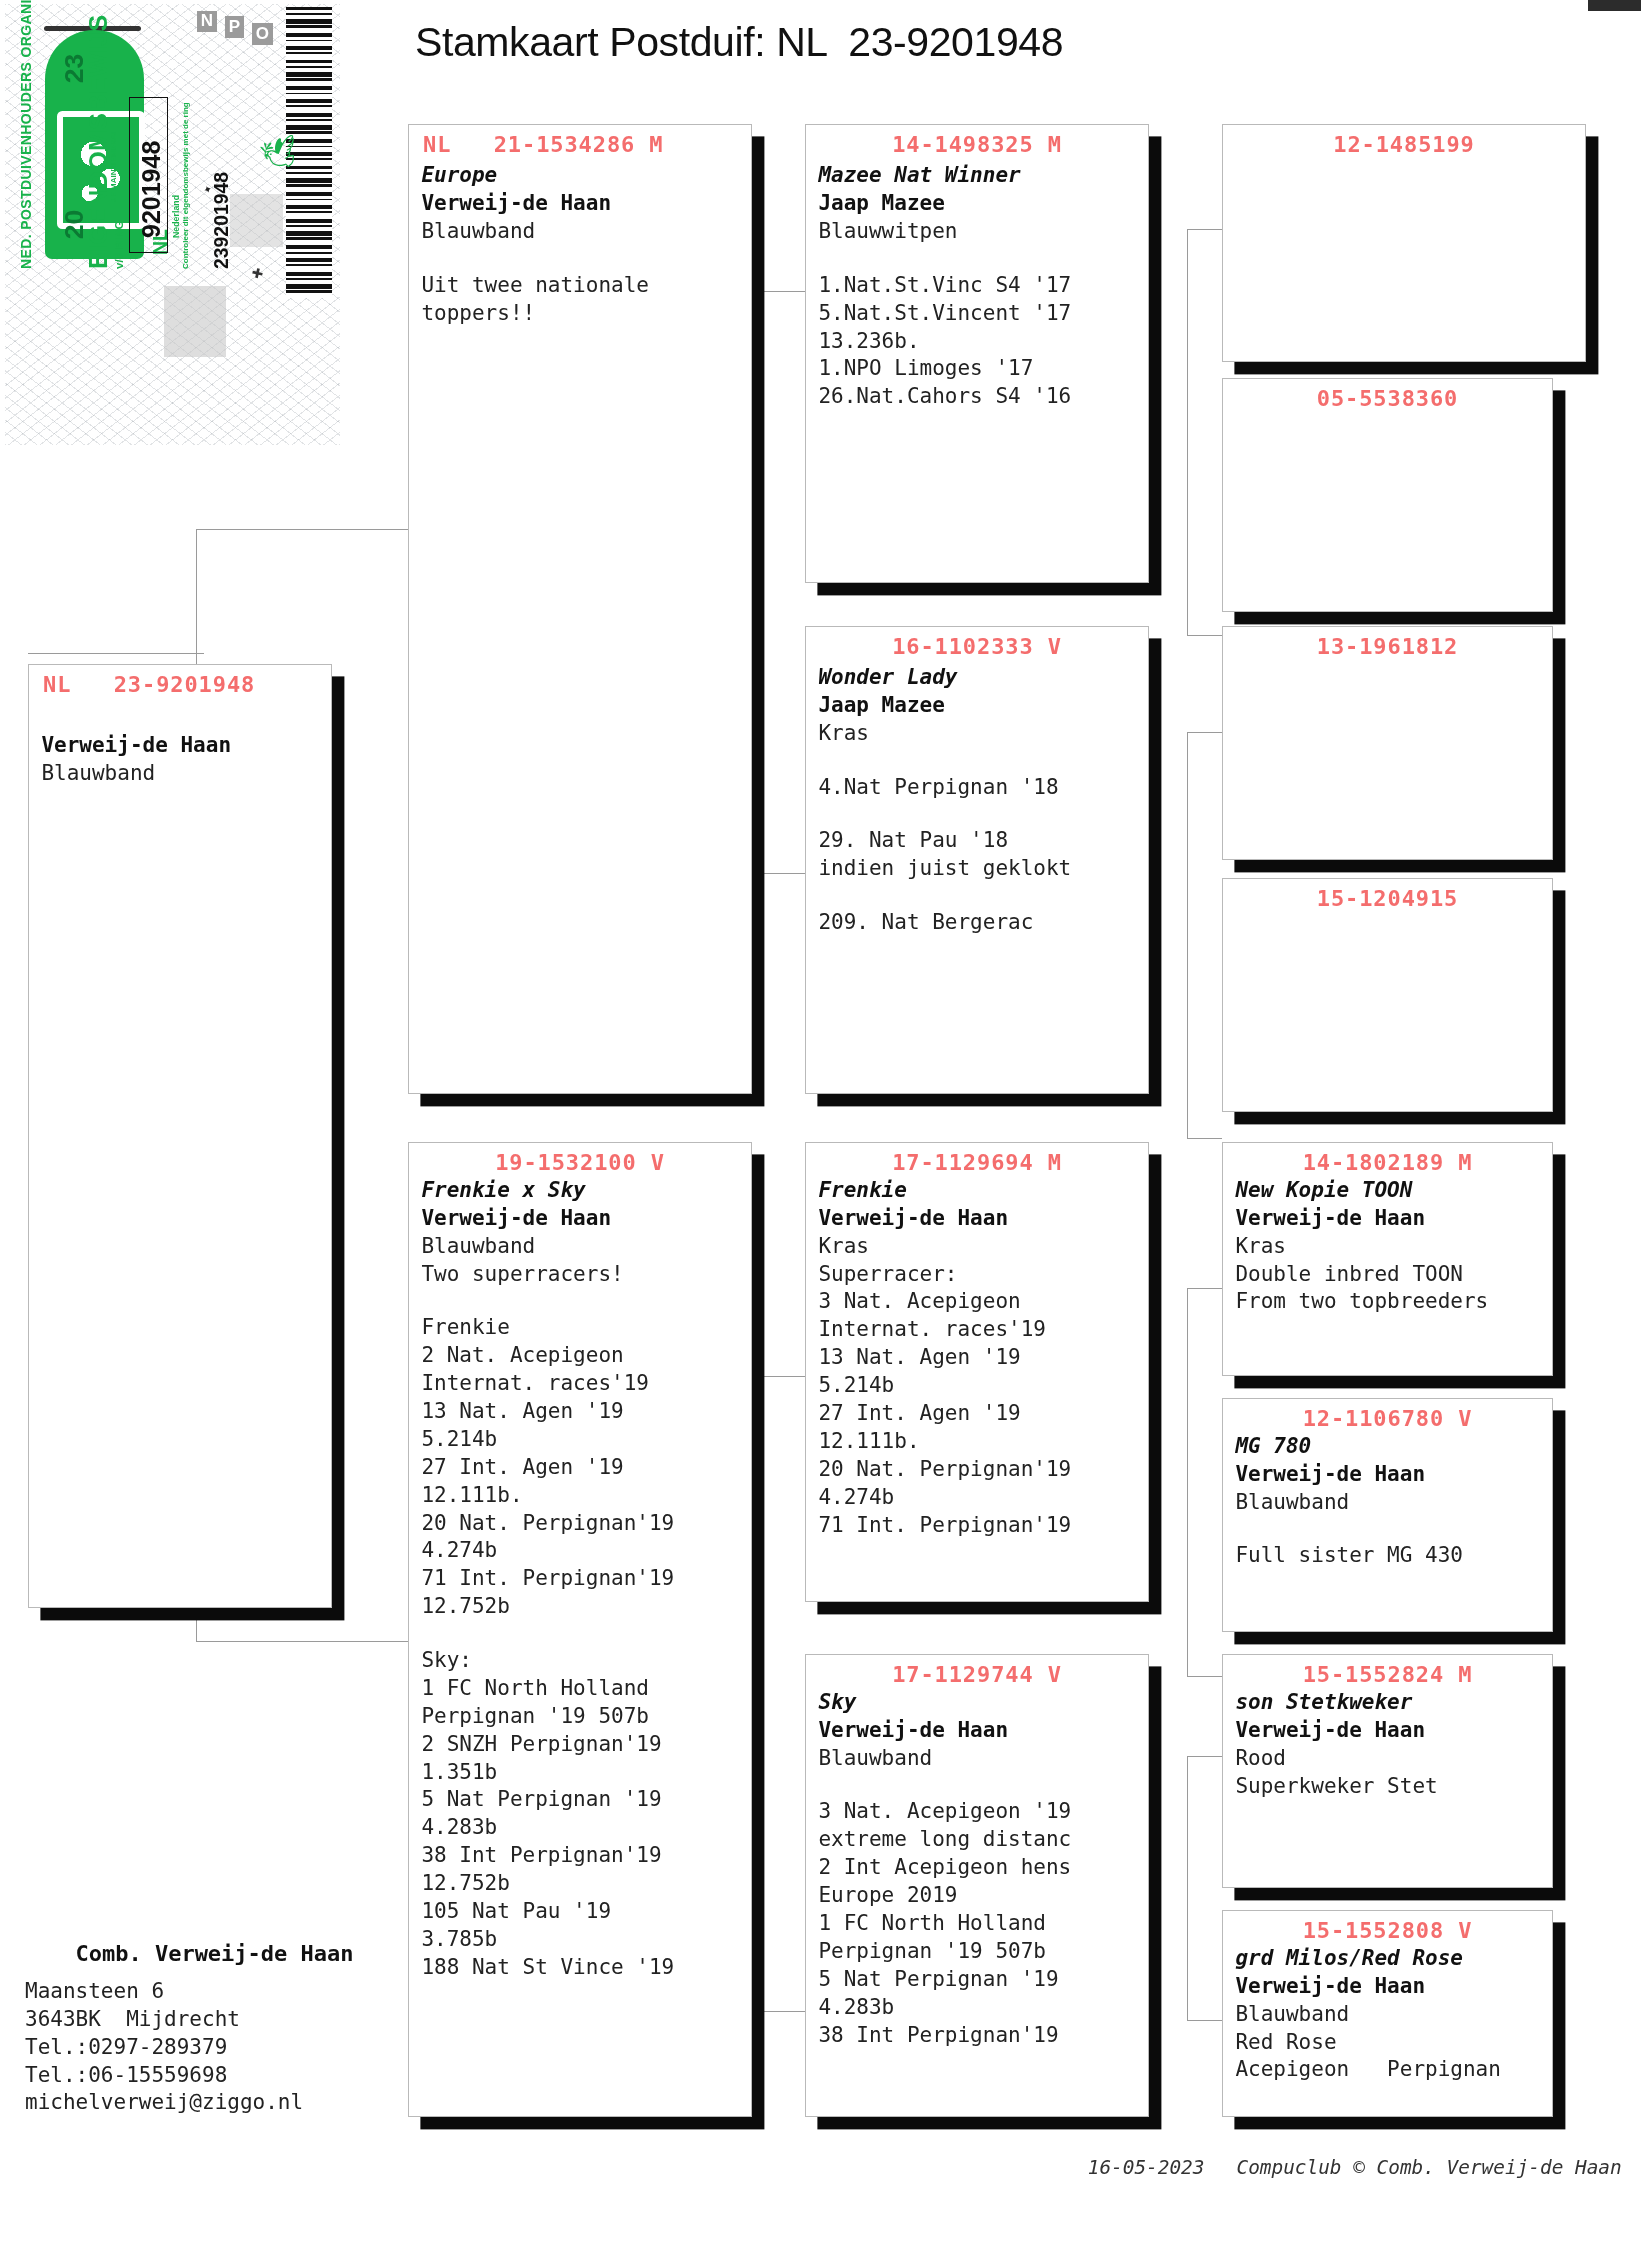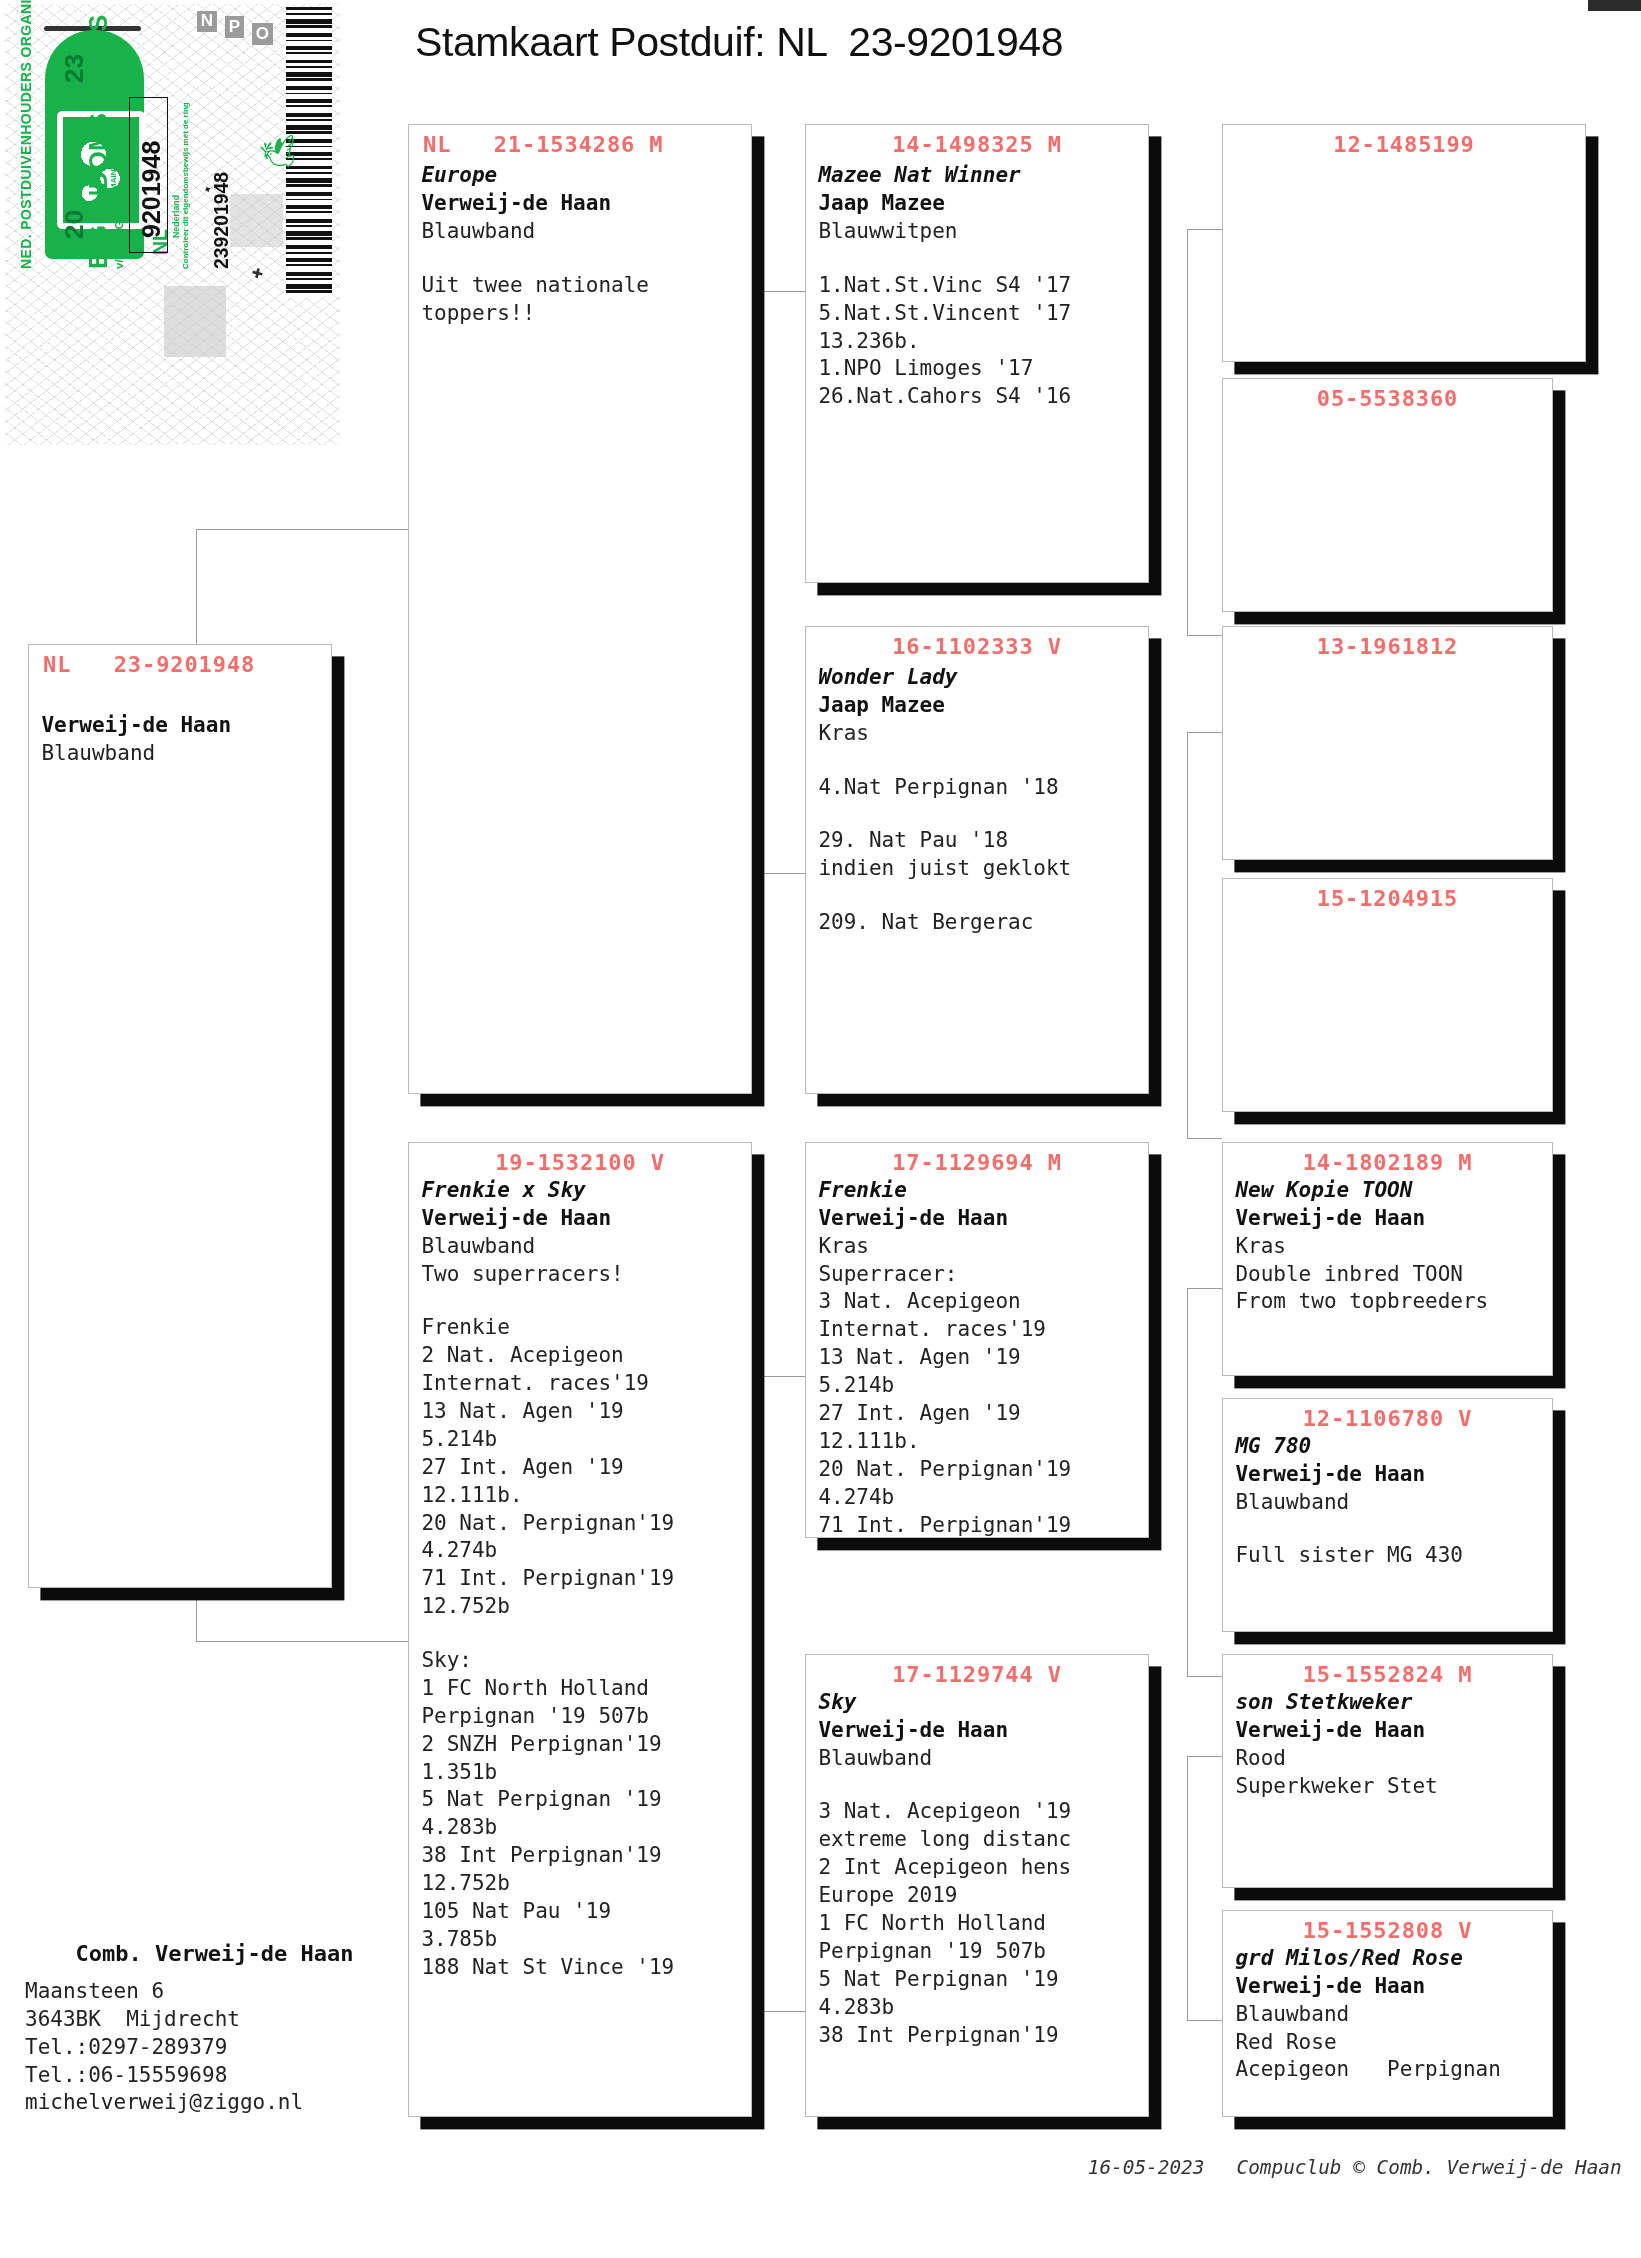--- a/index.html
+++ b/index.html
@@ -185,21 +185,21 @@
   <div class="conn h" style="left:1187px;top:1138px;width:35px;"></div>
 
   <div class="conn v" style="left:1187px;top:1288px;height:388px;"></div>
   <div class="conn h" style="left:1187px;top:1288px;width:35px;"></div>
   <div class="conn h" style="left:1187px;top:1676px;width:35px;"></div>
 
   <div class="conn v" style="left:1187px;top:1756px;height:265px;"></div>
   <div class="conn h" style="left:1187px;top:1756px;width:35px;"></div>
   <div class="conn h" style="left:1187px;top:2020px;width:35px;"></div>
 
-  <div class="box" style="left:28px;top:644px;width:304px;height:944px;">
+  <div class="box" style="left:28px;top:664px;width:304px;height:944px;">
     <span class="ringno left">NL   23-9201948</span>
     <div class="body" style="padding-top:35px;">
       <div class="owner">Verweij-de Haan</div>
       <div class="line">Blauwband</div>
     </div>
   </div>
 
   <div class="box" style="left:408px;top:124px;width:344px;height:970px;">
     <span class="ringno left">NL   21-1534286 M</span>
     <div class="body">
@@ -271,21 +271,21 @@
       <div class="blank"></div>
       <div class="line">4.Nat Perpignan '18</div>
       <div class="blank"></div>
       <div class="line">29. Nat Pau '18</div>
       <div class="line">indien juist geklokt</div>
       <div class="blank"></div>
       <div class="line">209. Nat Bergerac</div>
     </div>
   </div>
 
-  <div class="box" style="left:805px;top:1142px;width:344px;height:396px;">
+  <div class="box" style="left:805px;top:1142px;width:344px;height:460px;">
     <span class="ringno">17-1129694 M</span>
     <div class="body" style="padding-top:1.8px;">
       <div class="nick">Frenkie</div>
       <div class="owner">Verweij-de Haan</div>
       <div class="line">Kras</div>
       <div class="line">Superracer:</div>
       <div class="line">3 Nat. Acepigeon</div>
       <div class="line">Internat. races'19</div>
       <div class="line">13 Nat. Agen '19</div>
       <div class="line">5.214b</div>

